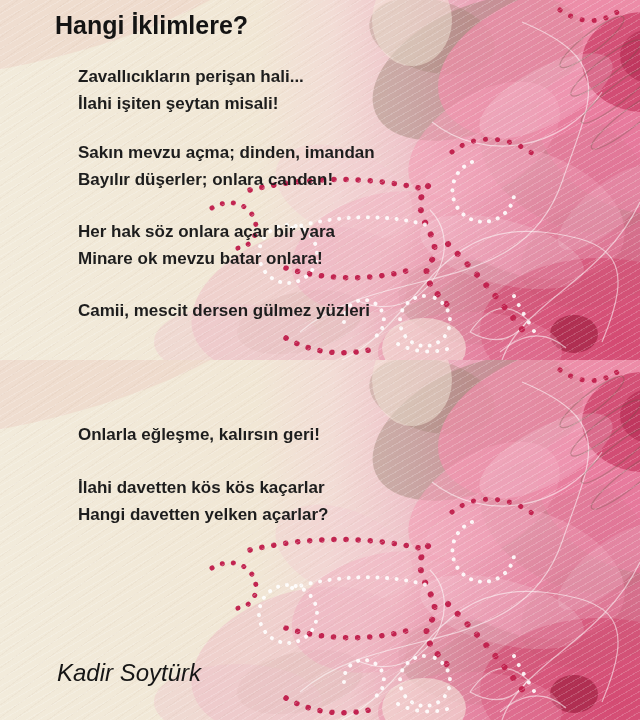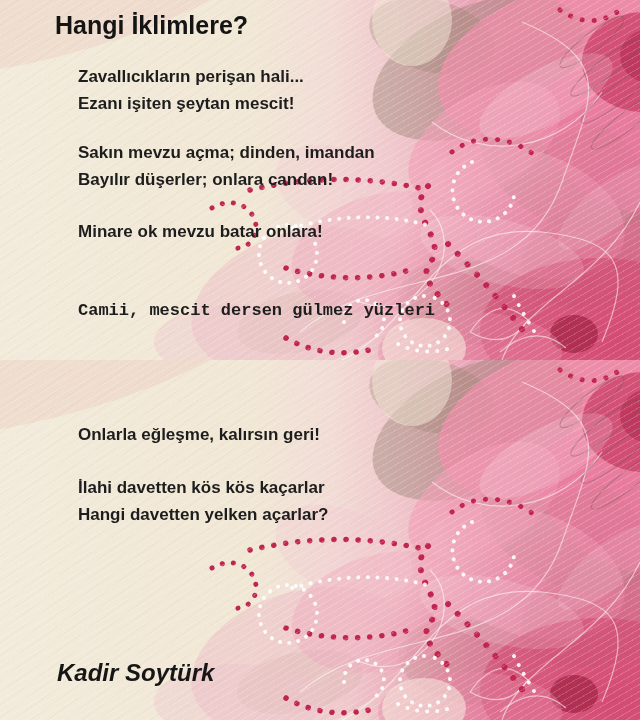--- a/index.html
+++ b/index.html
@@ -57,30 +57,30 @@
     font-size: 17px;
     font-weight: bold;
     line-height: 27px;
     color: #1d1d1d;
     white-space: nowrap;
   }
 
   .s1 { top: 51px; }
   .s2 { top: 127px; }
   .s3 { top: 206px; }
-  .s4 { top: 285px; font-family: Liberation Mono, monospace; }
+  .s4 { top: 285px; }
   .s5 { top: 409px; }
   .s6 { top: 462px; }
 
   .author {
     position: absolute;
     left: 57px; top: 661px;
     font-size: 24px;
     font-style: italic;
-    font-weight: bold;
+    font-weight: normal;
     line-height: 1;
     color: #161616;
     white-space: nowrap;
   }
 </style>
 </head>
 <body>
 
 <div class="screen">
 
@@ -191,29 +191,30 @@
       </g>
   </svg>
 
   <div class="streaks"></div>
 
   <div class="poem-layer">
     <h1 class="title">Hangi İklimlere?</h1>
 
     <div class="stanza s1">
       <div class="line">Zavallıcıkların perişan hali...</div>
-      <div class="line">Ezanı işiten şeytan mescit!</div>
+      <div class="line">İlahi işiten şeytan misali!</div>
     </div>
 
     <div class="stanza s2">
       <div class="line">Sakın mevzu açma; dinden, imandan</div>
       <div class="line">Bayılır düşerler; onlara candan!</div>
     </div>
 
     <div class="stanza s3">
+      <div class="line">Her hak söz onlara açar bir yara</div>
       <div class="line">Minare ok mevzu batar onlara!</div>
     </div>
 
     <div class="stanza s4">
       <div class="line">Camii, mescit dersen gülmez yüzleri</div>
     </div>
 
     <div class="stanza s5">
       <div class="line">Onlarla eğleşme, kalırsın geri!</div>
     </div>

